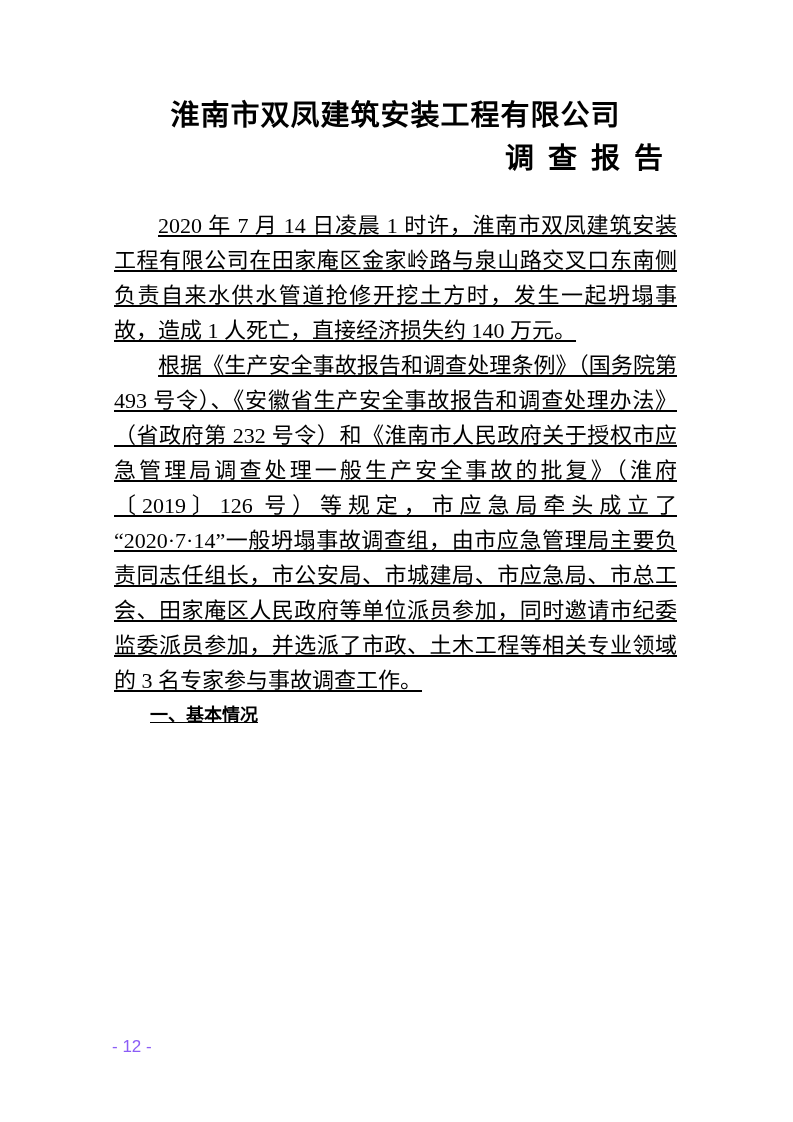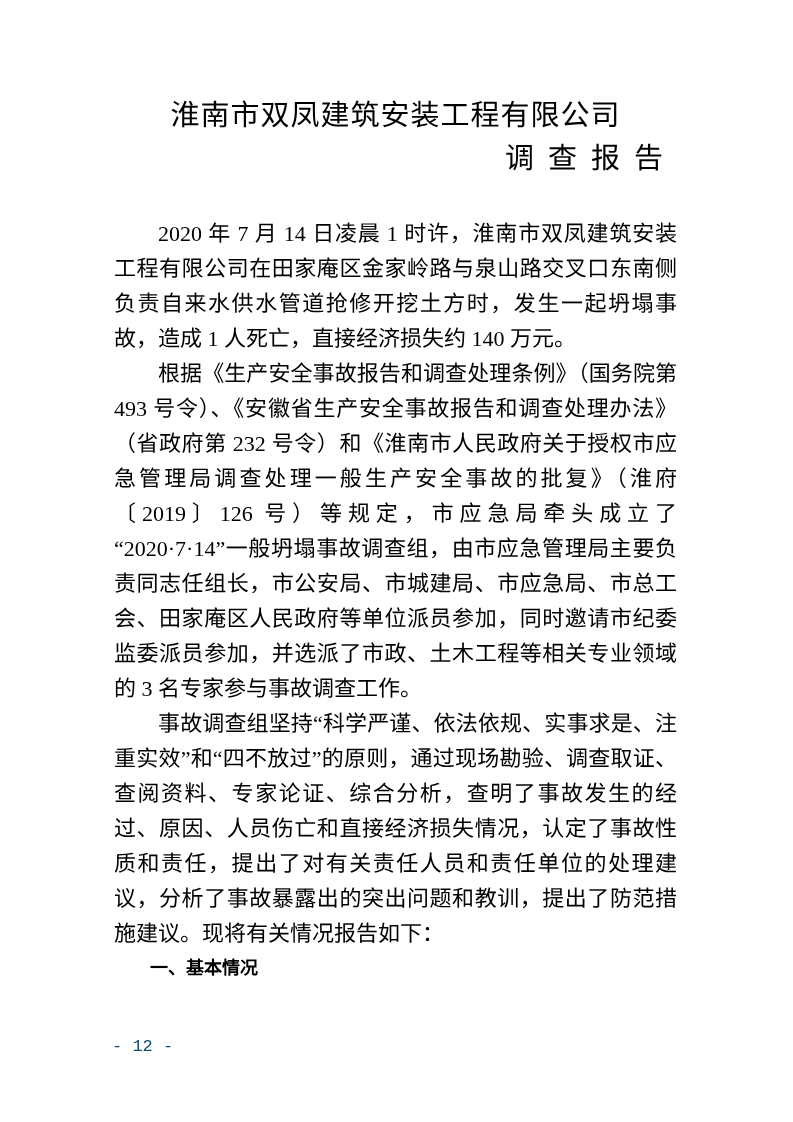--- a/index.html
+++ b/index.html
@@ -18,75 +18,75 @@
     color: #000000;
   }
   .content {
     position: absolute;
     left: 114px;
     top: 94px;
     width: 563px;
   }
   .title-block {
     text-align: center;
-    font-weight: normal;
+    font-weight: bold;
     font-size: 29px;
     line-height: 43px;
     letter-spacing: 1px;
     margin: 0;
   }
   .title-line-3 {
     letter-spacing: 14px;
     text-indent: 14px; 
     text-align: right;
   }
   .body-text {
-    margin-top: 36px;
+    margin-top: 28px;
     font-size: 22px;
     line-height: 35px;
     text-align: justify;
     text-justify: inter-ideograph;
+    text-decoration: underline;
   }
   .body-text p {
     margin: 0;
     padding: 0;
     text-indent: 2em;
   }
   .section-heading {
     font-family: "Liberation Sans", "DejaVu Sans", sans-serif;
     font-weight: bold;
     font-size: 18px;
     line-height: 35px;
     text-indent: 2em;
     margin: 0;
   }
   .footer-pagenum {
     position: absolute;
     left: 112px;
     top: 1036px;
     font-size: 17px;
     line-height: 22px;
-    font-family: Liberation Mono, monospace;
-    color: #0c4a6e;
+    font-family: Liberation Sans, sans-serif;
+    color: #8b5cf6;
   }
 </style>
 </head>
 <body>
 
 <div class="page">
   <div class="content">
 
     <h1 class="title-block">
       <div class="title-line">淮南市双凤建筑安装工程有限公司</div>
       <div class="title-line title-line-3">调查报告</div>
     </h1>
 
     <div class="body-text">
       <p>2020 年 7 月 14 日凌晨 1 时许，淮南市双凤建筑安装工程有限公司在田家庵区金家岭路与泉山路交叉口东南侧负责自来水供水管道抢修开挖土方时，发生一起坍塌事故，造成 1 人死亡，直接经济损失约 140 万元。</p>
       <p>根据《生产安全事故报告和调查处理条例》（国务院第 493 号令）、《安徽省生产安全事故报告和调查处理办法》（省政府第 232 号令）和《淮南市人民政府关于授权市应急管理局调查处理一般生产安全事故的批复》（淮府〔2019〕126 号）等规定，市应急局牵头成立了“2020·7·14”一般坍塌事故调查组，由市应急管理局主要负责同志任组长，市公安局、市城建局、市应急局、市总工会、田家庵区人民政府等单位派员参加，同时邀请市纪委监委派员参加，并选派了市政、土木工程等相关专业领域的 3 名专家参与事故调查工作。</p>
-      <p>事故调查组坚持“科学严谨、依法依规、实事求是、注重实效”和“四不放过”的原则，通过现场勘验、调查取证、查阅资料、专家论证、综合分析，查明了事故发生的经过、原因、人员伤亡和直接经济损失情况，认定了事故性质和责任，提出了对有关责任人员和责任单位的处理建议，分析了事故暴露出的突出问题和教训，提出了防范措施建议。现将有关情况报告如下：</p>
       <p class="section-heading">一、基本情况</p>
     </div>
 
   </div>
 
   <div class="footer-pagenum">- 12 -</div>
 </div>
 
 </body></html>

